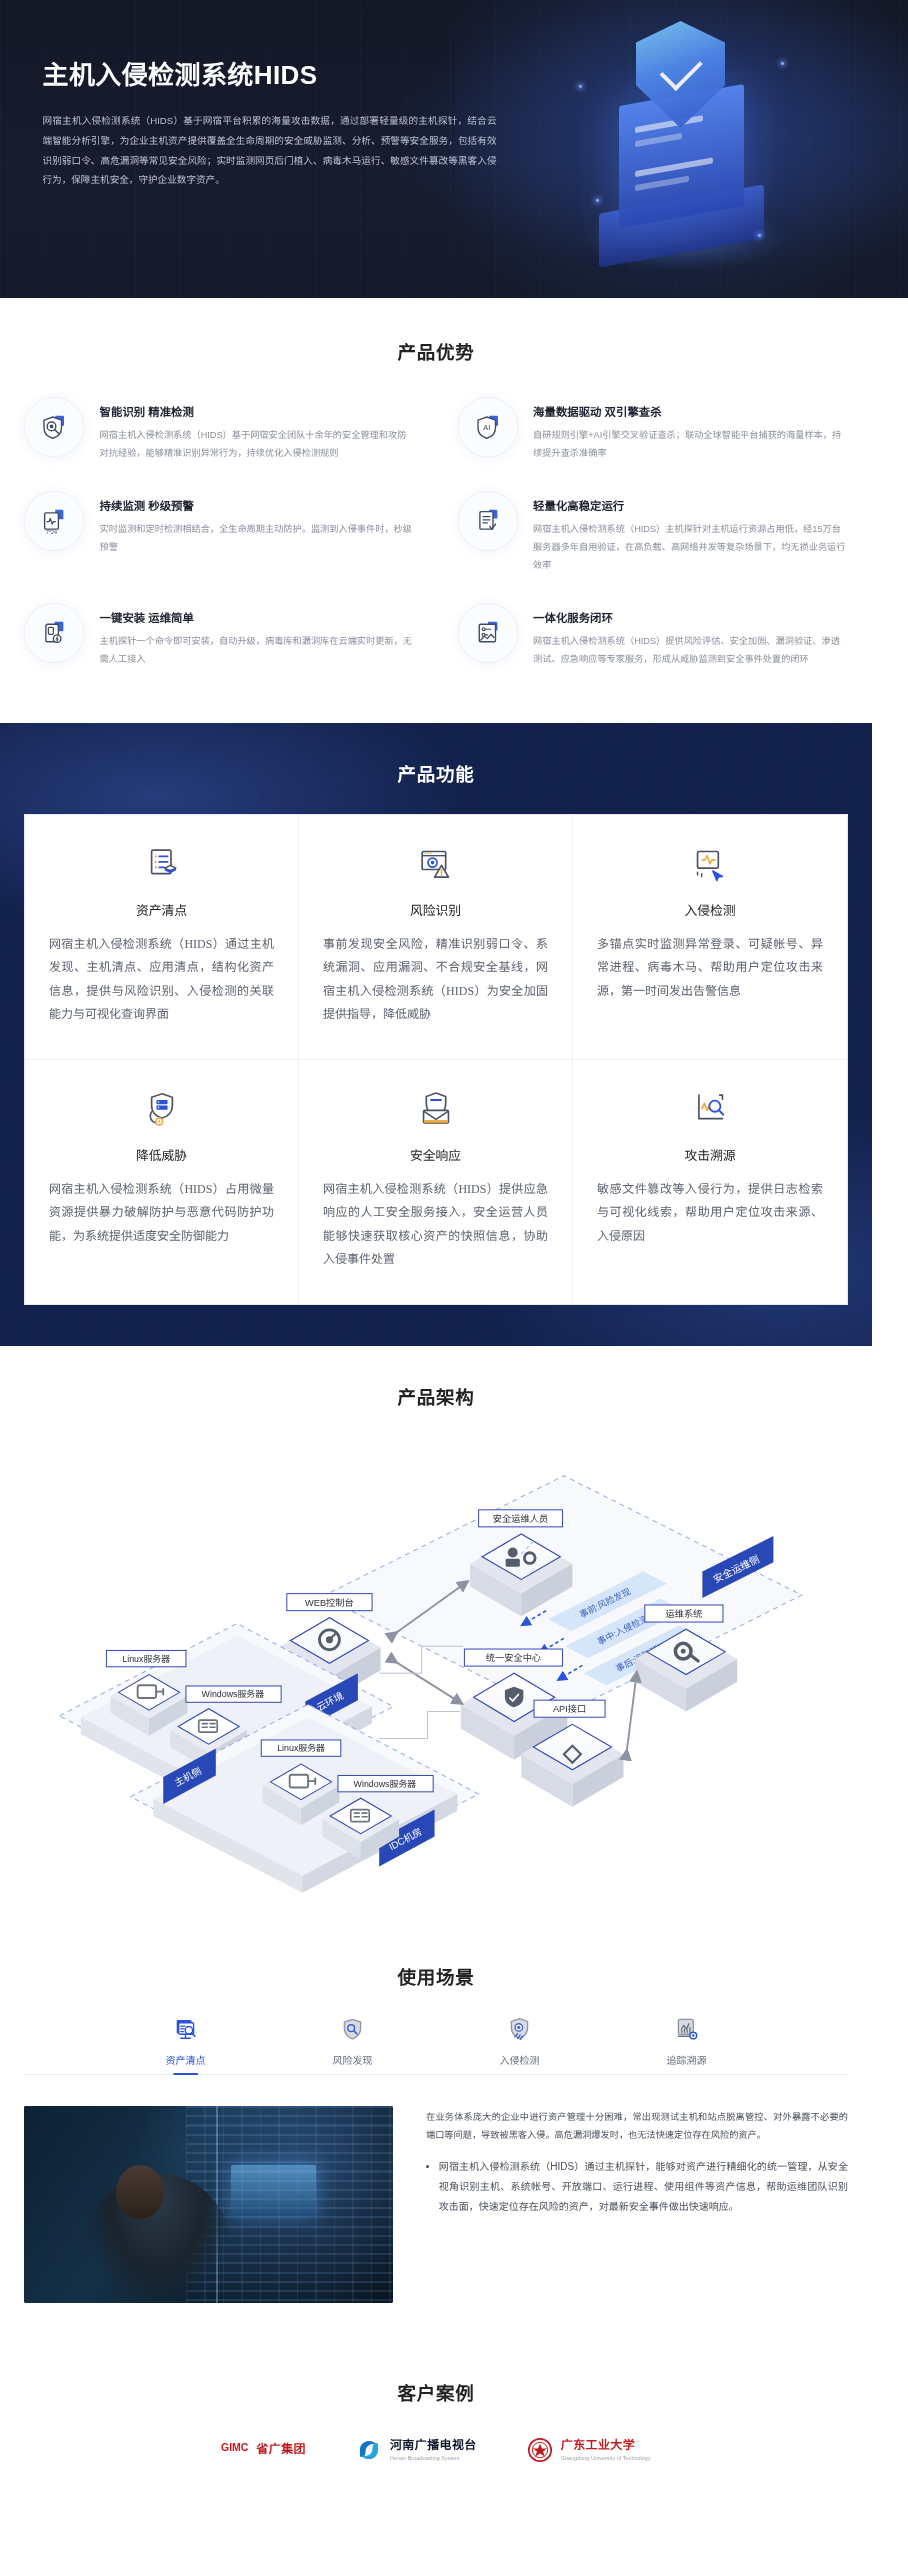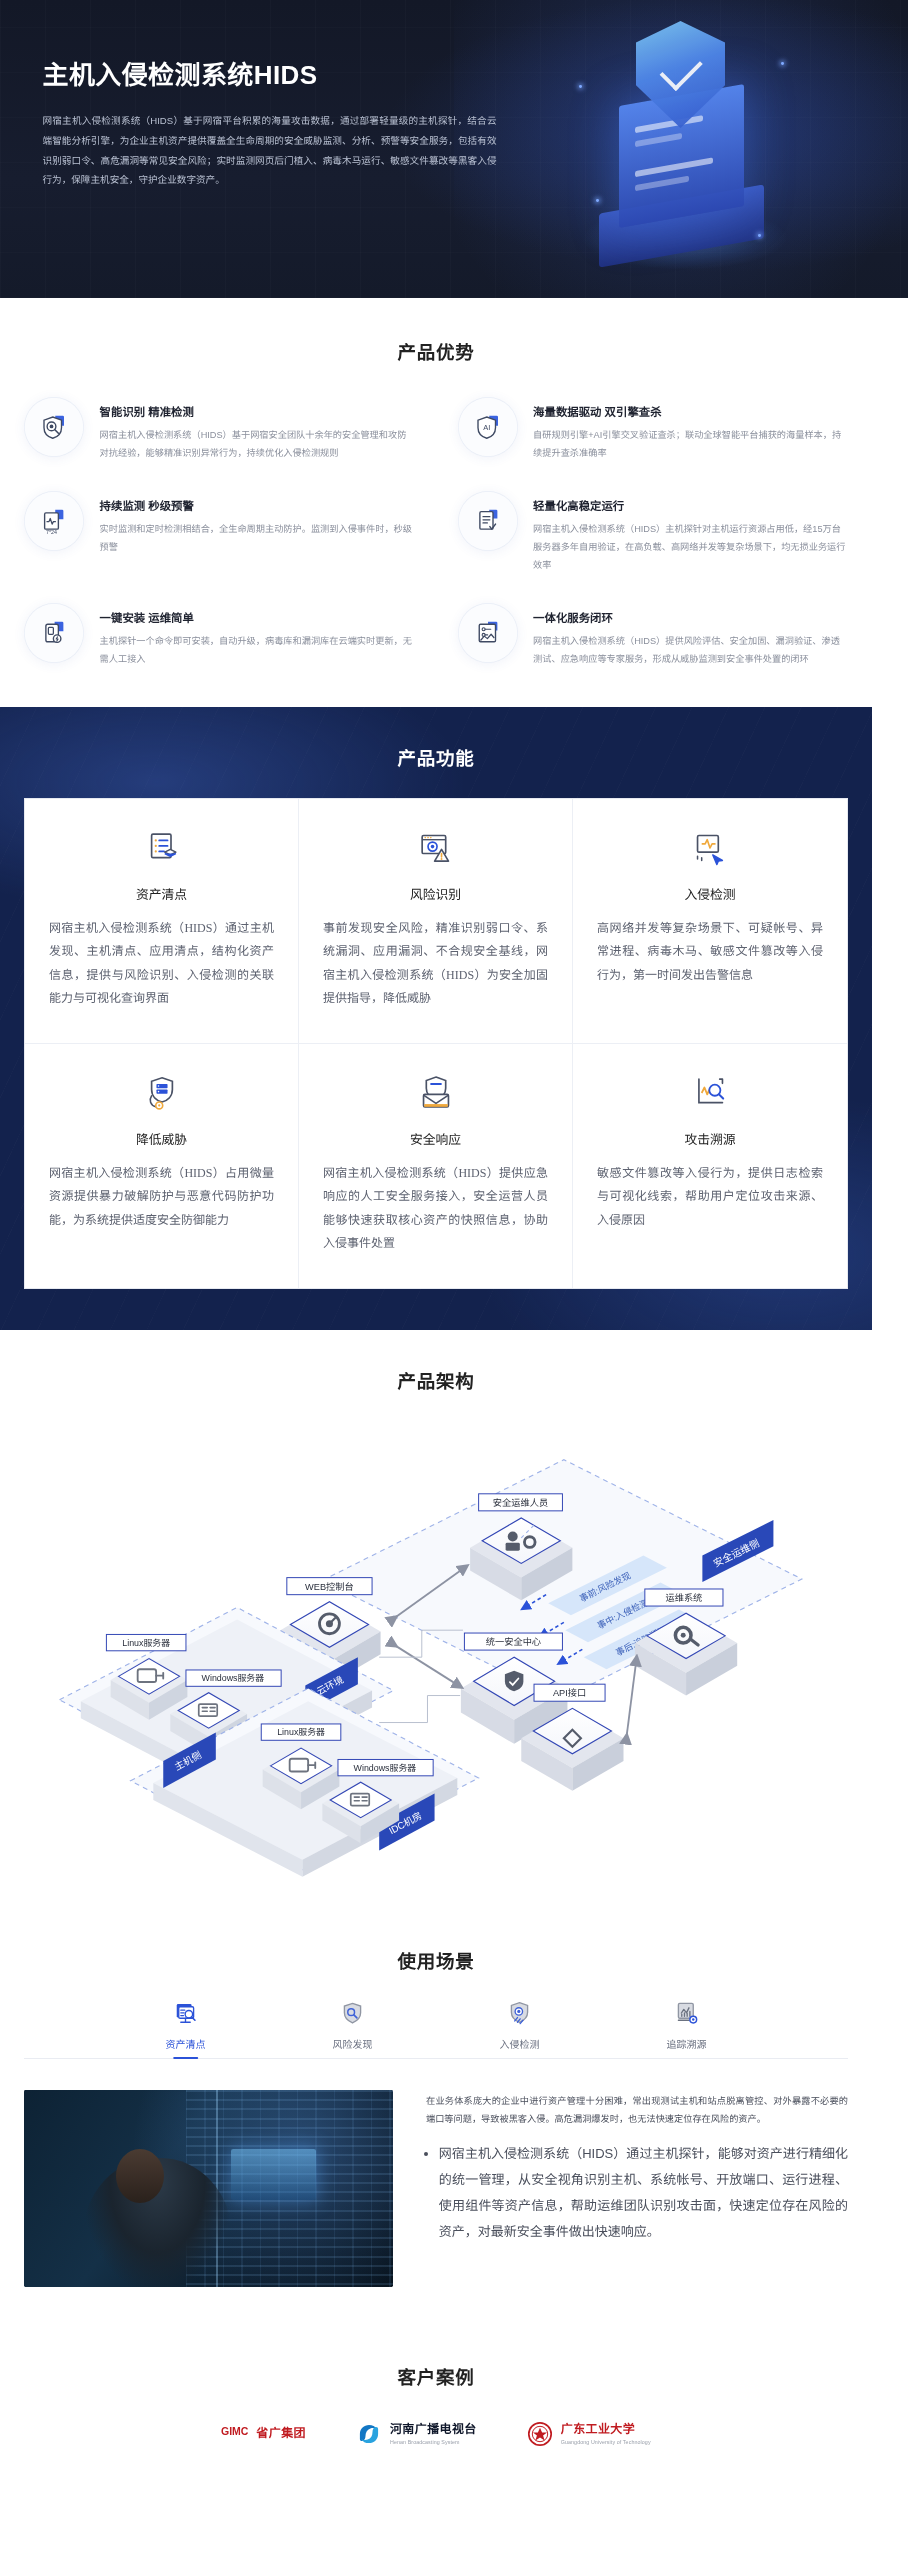--- a/index.html
+++ b/index.html
@@ -130,20 +130,21 @@
   .adv-desc { font-size: 9.2px; line-height: 1.95; color: #8a8f9c; }
 
   
   .functions {
     background: #13224d;
     background-image:
       radial-gradient(ellipse 440px 185px at 18% 12%, rgba(70,110,210,.35), rgba(19,34,77,0) 70%),
       radial-gradient(ellipse 440px 227px at 90% 88%, rgba(60,100,200,.32), rgba(19,34,77,0) 70%),
       repeating-linear-gradient(115deg, rgba(255,255,255,0.018) 0 0.7px, transparent 0.7px 33px);
     padding: 37px 0 41px;
+    margin-top: 16px;
   }
   .func-grid {
     margin-top: 28px;
     background: #ffffff;
     display: grid;
     grid-template-columns: repeat(3, 1fr);
     border: 0.7px solid #e6e9f0;
   }
   .func-cell {
     padding: 28px 24px 33px;
@@ -211,21 +212,21 @@
     background: linear-gradient(180deg,#4a3b32,#2a211c);
   }
   .scen-photo .screen {
     position:absolute; left:56%; top:30%; width:85px; height:51px; border-radius:2.1px;
     background: linear-gradient(180deg, rgba(120,200,255,.55), rgba(40,110,180,.35));
     box-shadow: 0 0 18.5px 2.8px rgba(90,170,255,.35);
   }
   .scen-copy { flex: 1; padding-top: 1.4px; }
   .scen-lead { font-size: 9.2px; line-height: 2.0; color: #4a4f5c; text-align: justify; }
   .scen-list { margin-top: 12.8px; padding-left: 12.8px; }
-  .scen-list li { font-size: 13px; line-height: 2.0; color: #4a4f5c; text-align: justify; }
+  .scen-list li { font-size: 10px; line-height: 2.0; color: #4a4f5c; text-align: justify; }
 
   
   .customers { background: #fff; padding: 33px 0 33px; }
   .cust-row {
     margin-top: 31px; display: flex; justify-content: center; align-items: center; gap: 49px;
   }
   .cust-logo { display: flex; align-items: center; gap: 7px; }
   .cust-mark { width: 28px; height: 28px; flex: 0 0 28px; }
   .cust-text { line-height: 1.15; }
   .cust-name { font-size: 12px; font-weight: 700; color: #c01b20; letter-spacing: 0.4px; }
@@ -442,21 +443,21 @@
       <div class="func-cell">
         <div class="func-ico">
           <svg viewBox="0 0 52 52" fill="none">
             <rect x="8" y="8" width="30" height="24" rx="2" stroke="#4a5266" stroke-width="2.4" fill="#fff"></rect>
             <path d="M14 20h5l3-6 4 12 3-6h5" stroke="#f0a93c" stroke-width="2.4" fill="none" stroke-linejoin="round"></path>
             <path d="M30 36l14 8-6 1-2 5z" fill="#2b52d8" stroke="#2b52d8" stroke-width="2" stroke-linejoin="round"></path>
             <path d="M8 38v4M14 40v4" stroke="#4a5266" stroke-width="2.2" stroke-linecap="round"></path>
           </svg>
         </div>
         <div class="func-title">入侵检测</div>
-        <div class="func-desc">高网络并发等复杂场景下、可疑帐号、异常进程、病毒木马、敏感文件篡改等入侵行为，第一时间发出告警信息</div>
+        <div class="func-desc">多锚点实时监测异常登录、可疑帐号、异常进程、病毒木马、帮助用户定位攻击来源，第一时间发出告警信息</div>
       </div>
 
       <div class="func-cell">
         <div class="func-ico">
           <svg viewBox="0 0 52 52" fill="none">
             <path d="M26 4l15 5v12c0 10-7 16-15 18-8-2-15-8-15-18V9z" stroke="#4a5266" stroke-width="2.4" fill="#fff"></path>
             <rect x="18" y="13" width="16" height="6" rx="1" fill="#2b52d8"></rect>
             <rect x="18" y="21" width="16" height="6" rx="1" fill="#2b52d8"></rect>
             <circle cx="21" cy="16" r="1.1" fill="#fff"></circle>
             <circle cx="21" cy="24" r="1.1" fill="#fff"></circle>

